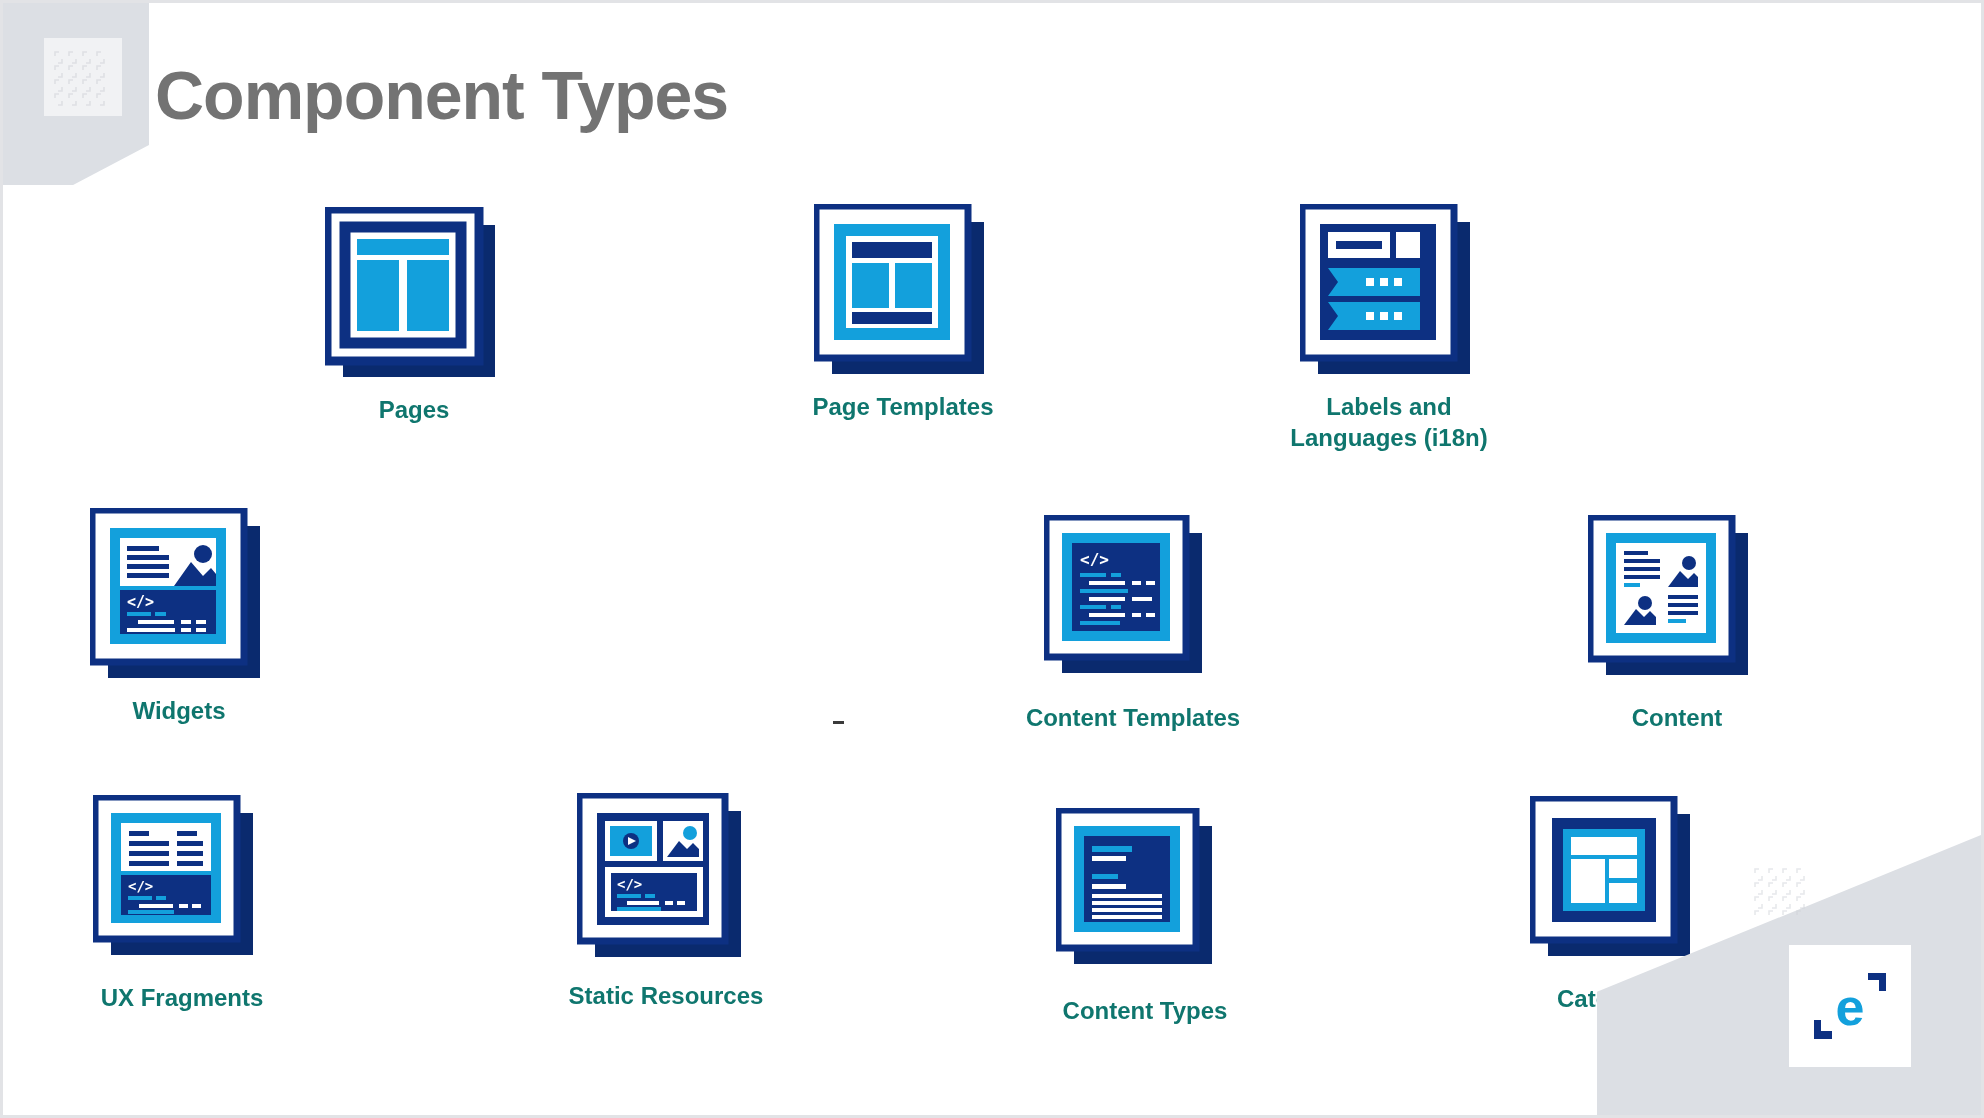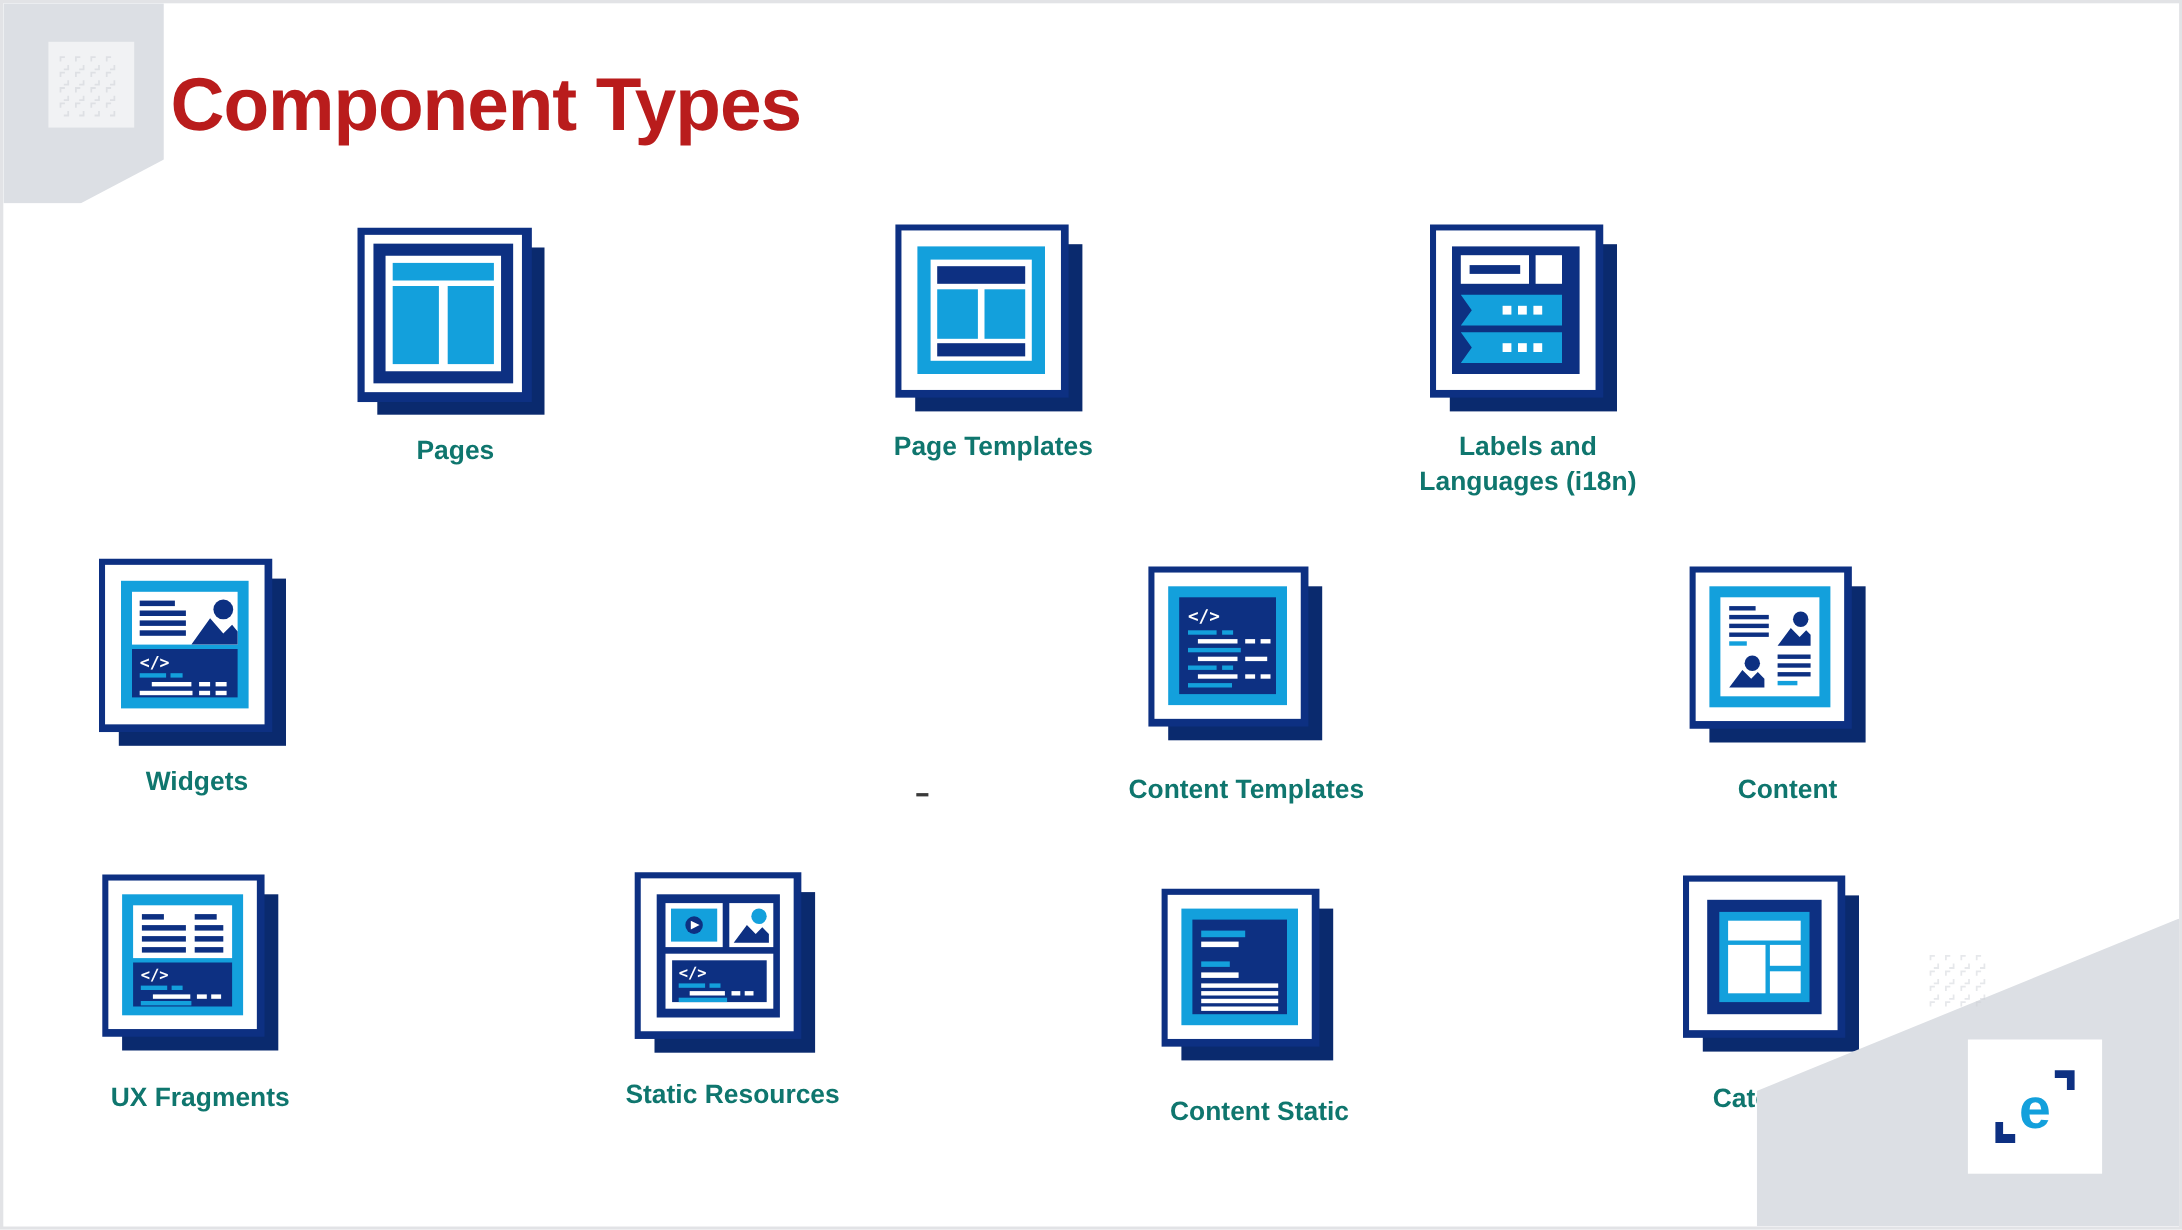--- a/index.html
+++ b/index.html
@@ -45,21 +45,21 @@
   .logo-card{
     position:absolute;right:70px;bottom:48px;
     width:122px;height:122px;background:#ffffff;
     display:flex;align-items:center;justify-content:center;
   }
   .logo-mark{width:84px;height:74px;}
 
   
   .title{
     position:absolute;left:152px;top:58px;
-    font-size:68px;font-weight:bold;color:#b91c1c;
+    font-size:68px;font-weight:bold;color:#737373;
     letter-spacing:-1px;line-height:1;
     white-space:nowrap;
   }
 
   
   .item{position:absolute;text-align:center;}
   .icon-wrap{position:relative;width:178px;height:178px;margin:0 auto;}
   .icon-wrap svg{display:block;width:178px;height:178px;}
   .caption{
     margin-top:10px;
@@ -68,21 +68,21 @@
   }
 
   
   #item-pages        {left:322px;  top:204px;  width:178px;}
   #item-page-tpl     {left:811px;  top:201px;  width:178px;}
   #item-labels       {left:1297px; top:201px;  width:178px;}
   
   #item-widgets      {left:87px;   top:505px;  width:178px;}
   #item-groups       {left:575px;  top:505px;  width:178px;}
   #item-content-tpl  {left:1041px; top:512px;  width:178px;}
-  #item-content      {left:1533px; top:512px;  width:178px;}
+  #item-content      {left:1585px; top:512px;  width:178px;}
   
   #item-ux-frag      {left:90px;   top:792px;  width:178px;}
   #item-static       {left:574px;  top:790px;  width:178px;}
   #item-content-type {left:1053px; top:805px;  width:178px;}
   #item-categories   {left:1527px; top:793px;  width:178px;}
 
   #item-labels .caption{width:250px;margin-left:-36px;}
   #item-groups .caption{width:250px;margin-left:-36px;}
   #item-content-tpl .caption{width:250px;margin-left:-36px;}
   #item-static .caption{width:250px;margin-left:-36px;}
@@ -345,21 +345,21 @@
         <rect x="36" y="38" width="40" height="6" fill="#13a0dc"></rect>
         <rect x="36" y="48" width="34" height="5" fill="#ffffff"></rect>
         <rect x="36" y="66" width="26" height="5" fill="#13a0dc"></rect>
         <rect x="36" y="76" width="34" height="5" fill="#ffffff"></rect>
         <rect x="36" y="86" width="70" height="4" fill="#ffffff"></rect>
         <rect x="36" y="93" width="70" height="4" fill="#ffffff"></rect>
         <rect x="36" y="100" width="70" height="4" fill="#ffffff"></rect>
         <rect x="36" y="107" width="70" height="4" fill="#ffffff"></rect>
       </svg>
     </div>
-    <div class="caption">Content Static</div>
+    <div class="caption">Content Types</div>
   </div>
 
   <div class="item" id="item-categories">
     <div class="icon-wrap">
       <svg viewBox="0 0 178 178">
         <rect x="18" y="18" width="142" height="142" fill="#0a2a6e"></rect>
         <rect x="2" y="2" width="142" height="142" fill="#ffffff" stroke="#0d3082" stroke-width="7"></rect>
         <rect x="22" y="22" width="104" height="104" fill="#0d3082"></rect>
         <rect x="33" y="33" width="82" height="82" fill="#13a0dc"></rect>
         <rect x="41" y="41" width="66" height="18" fill="#ffffff"></rect>

